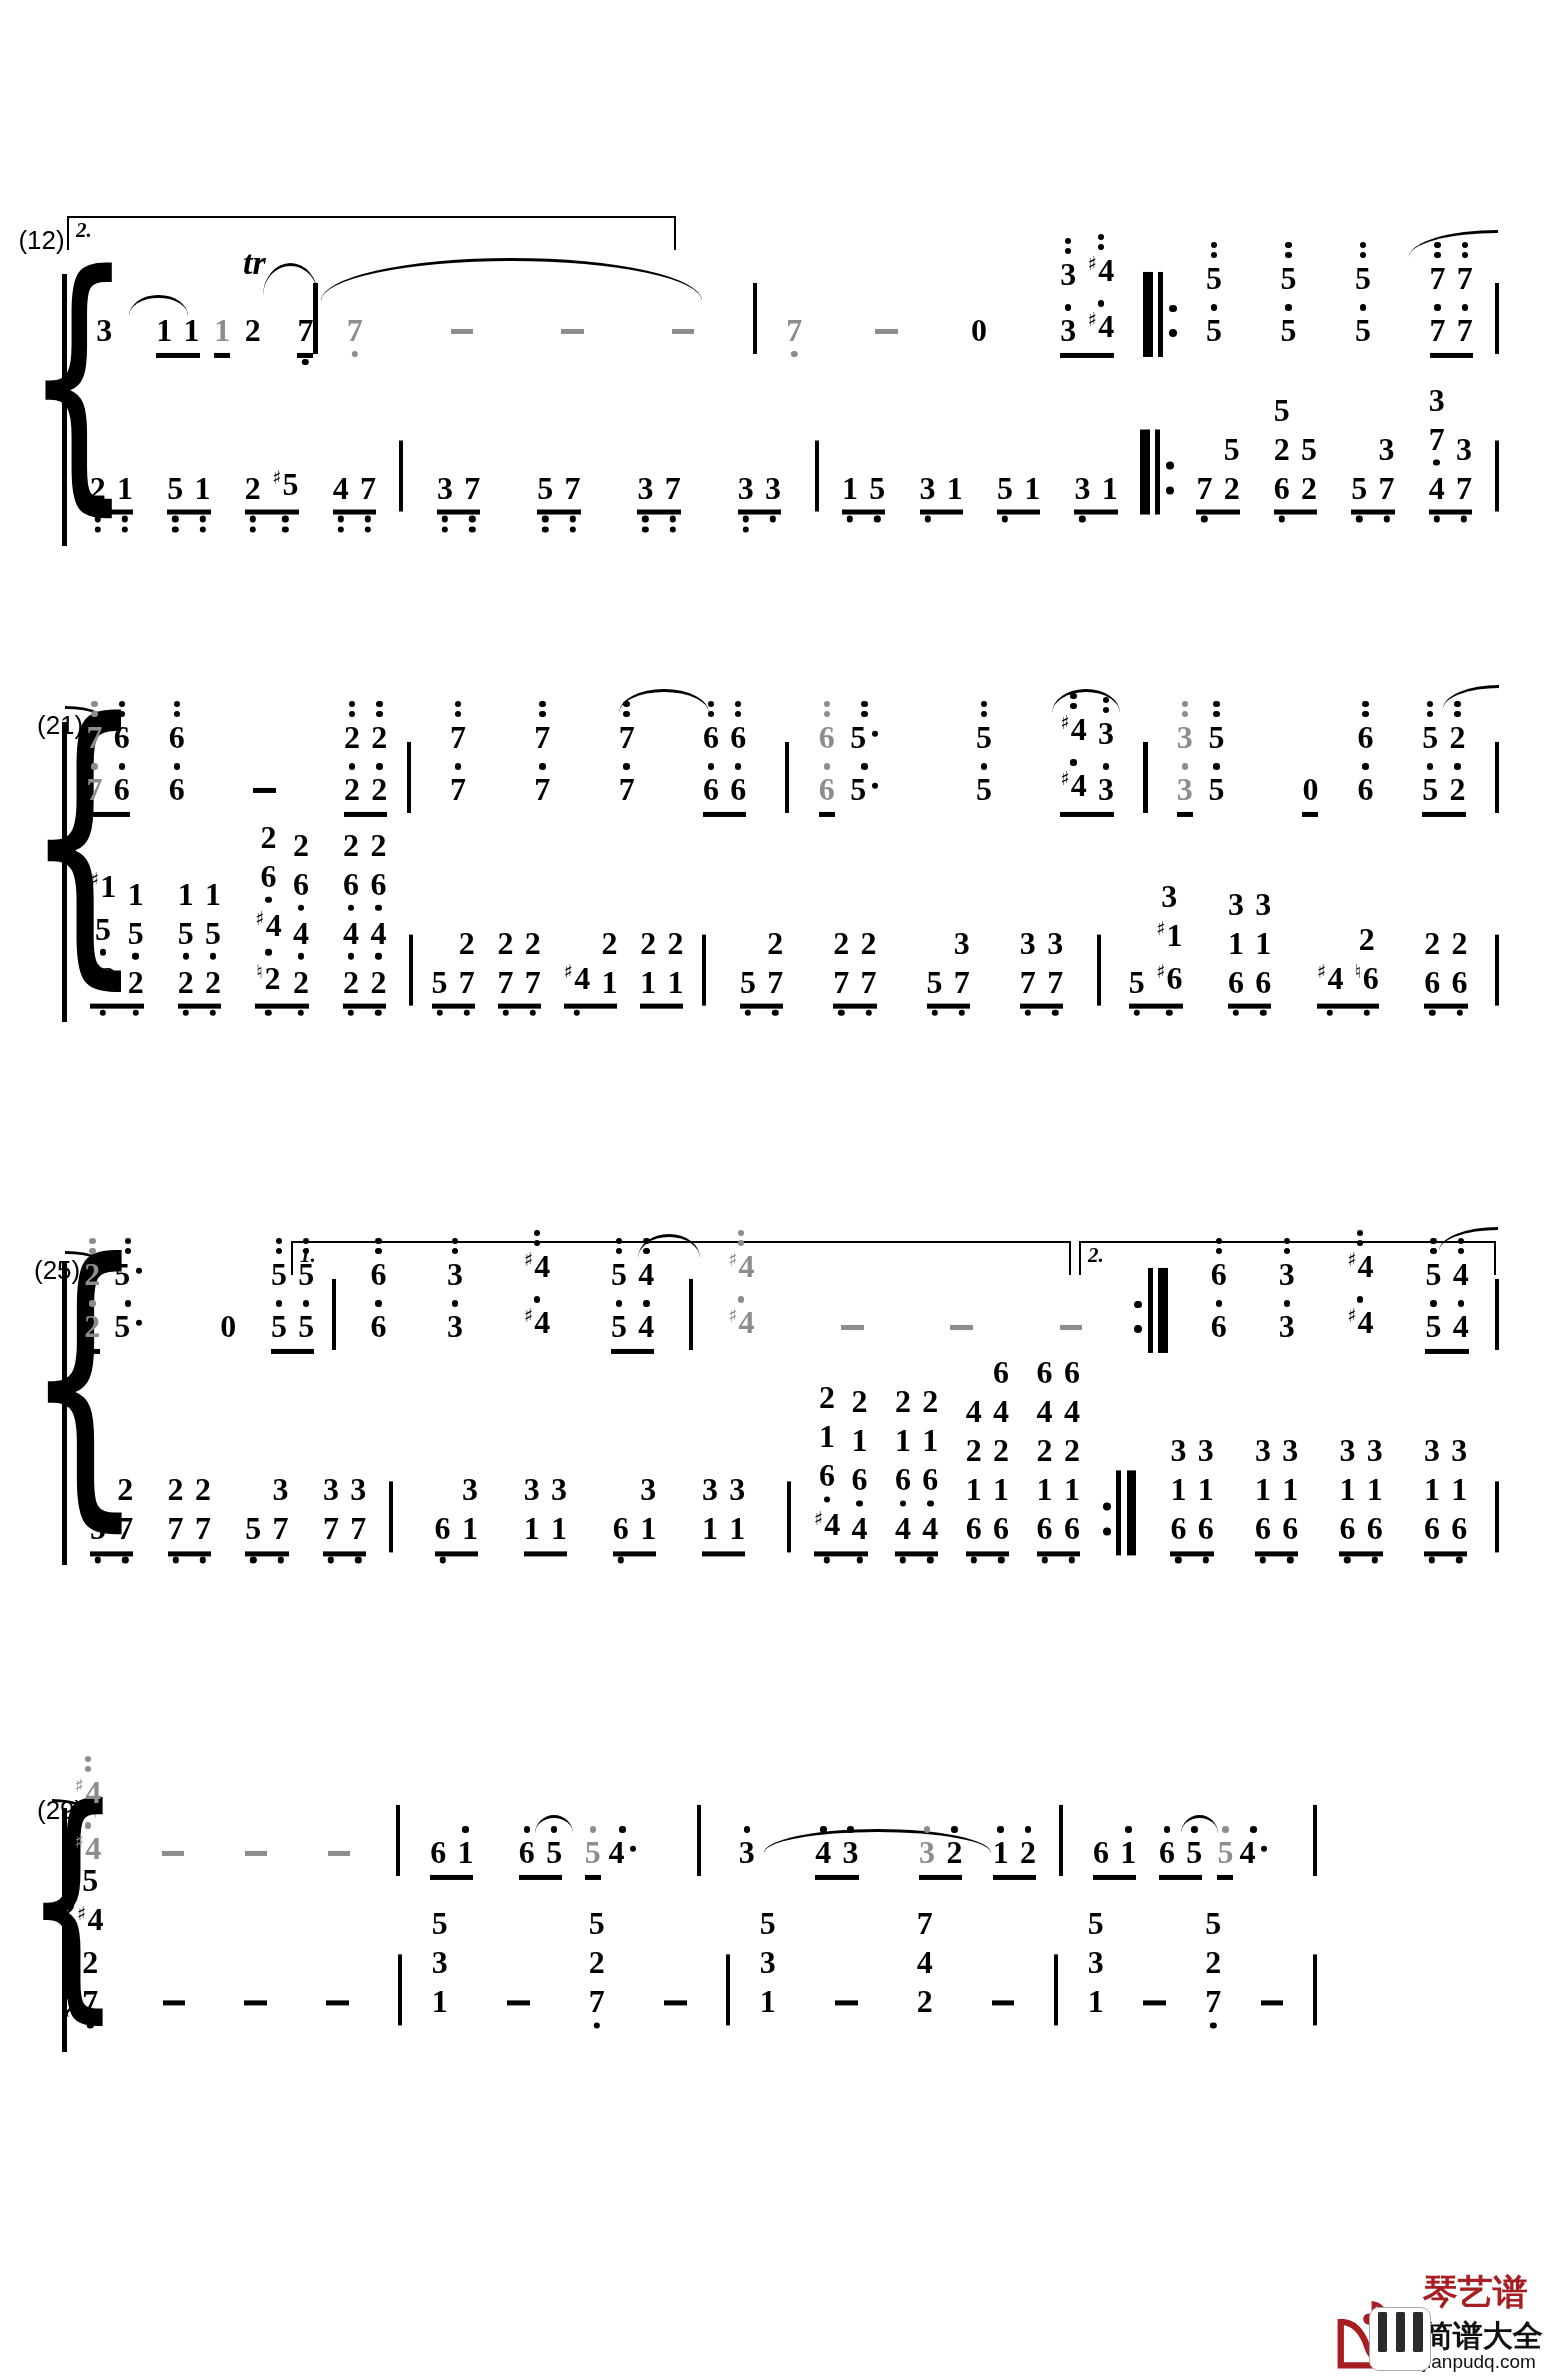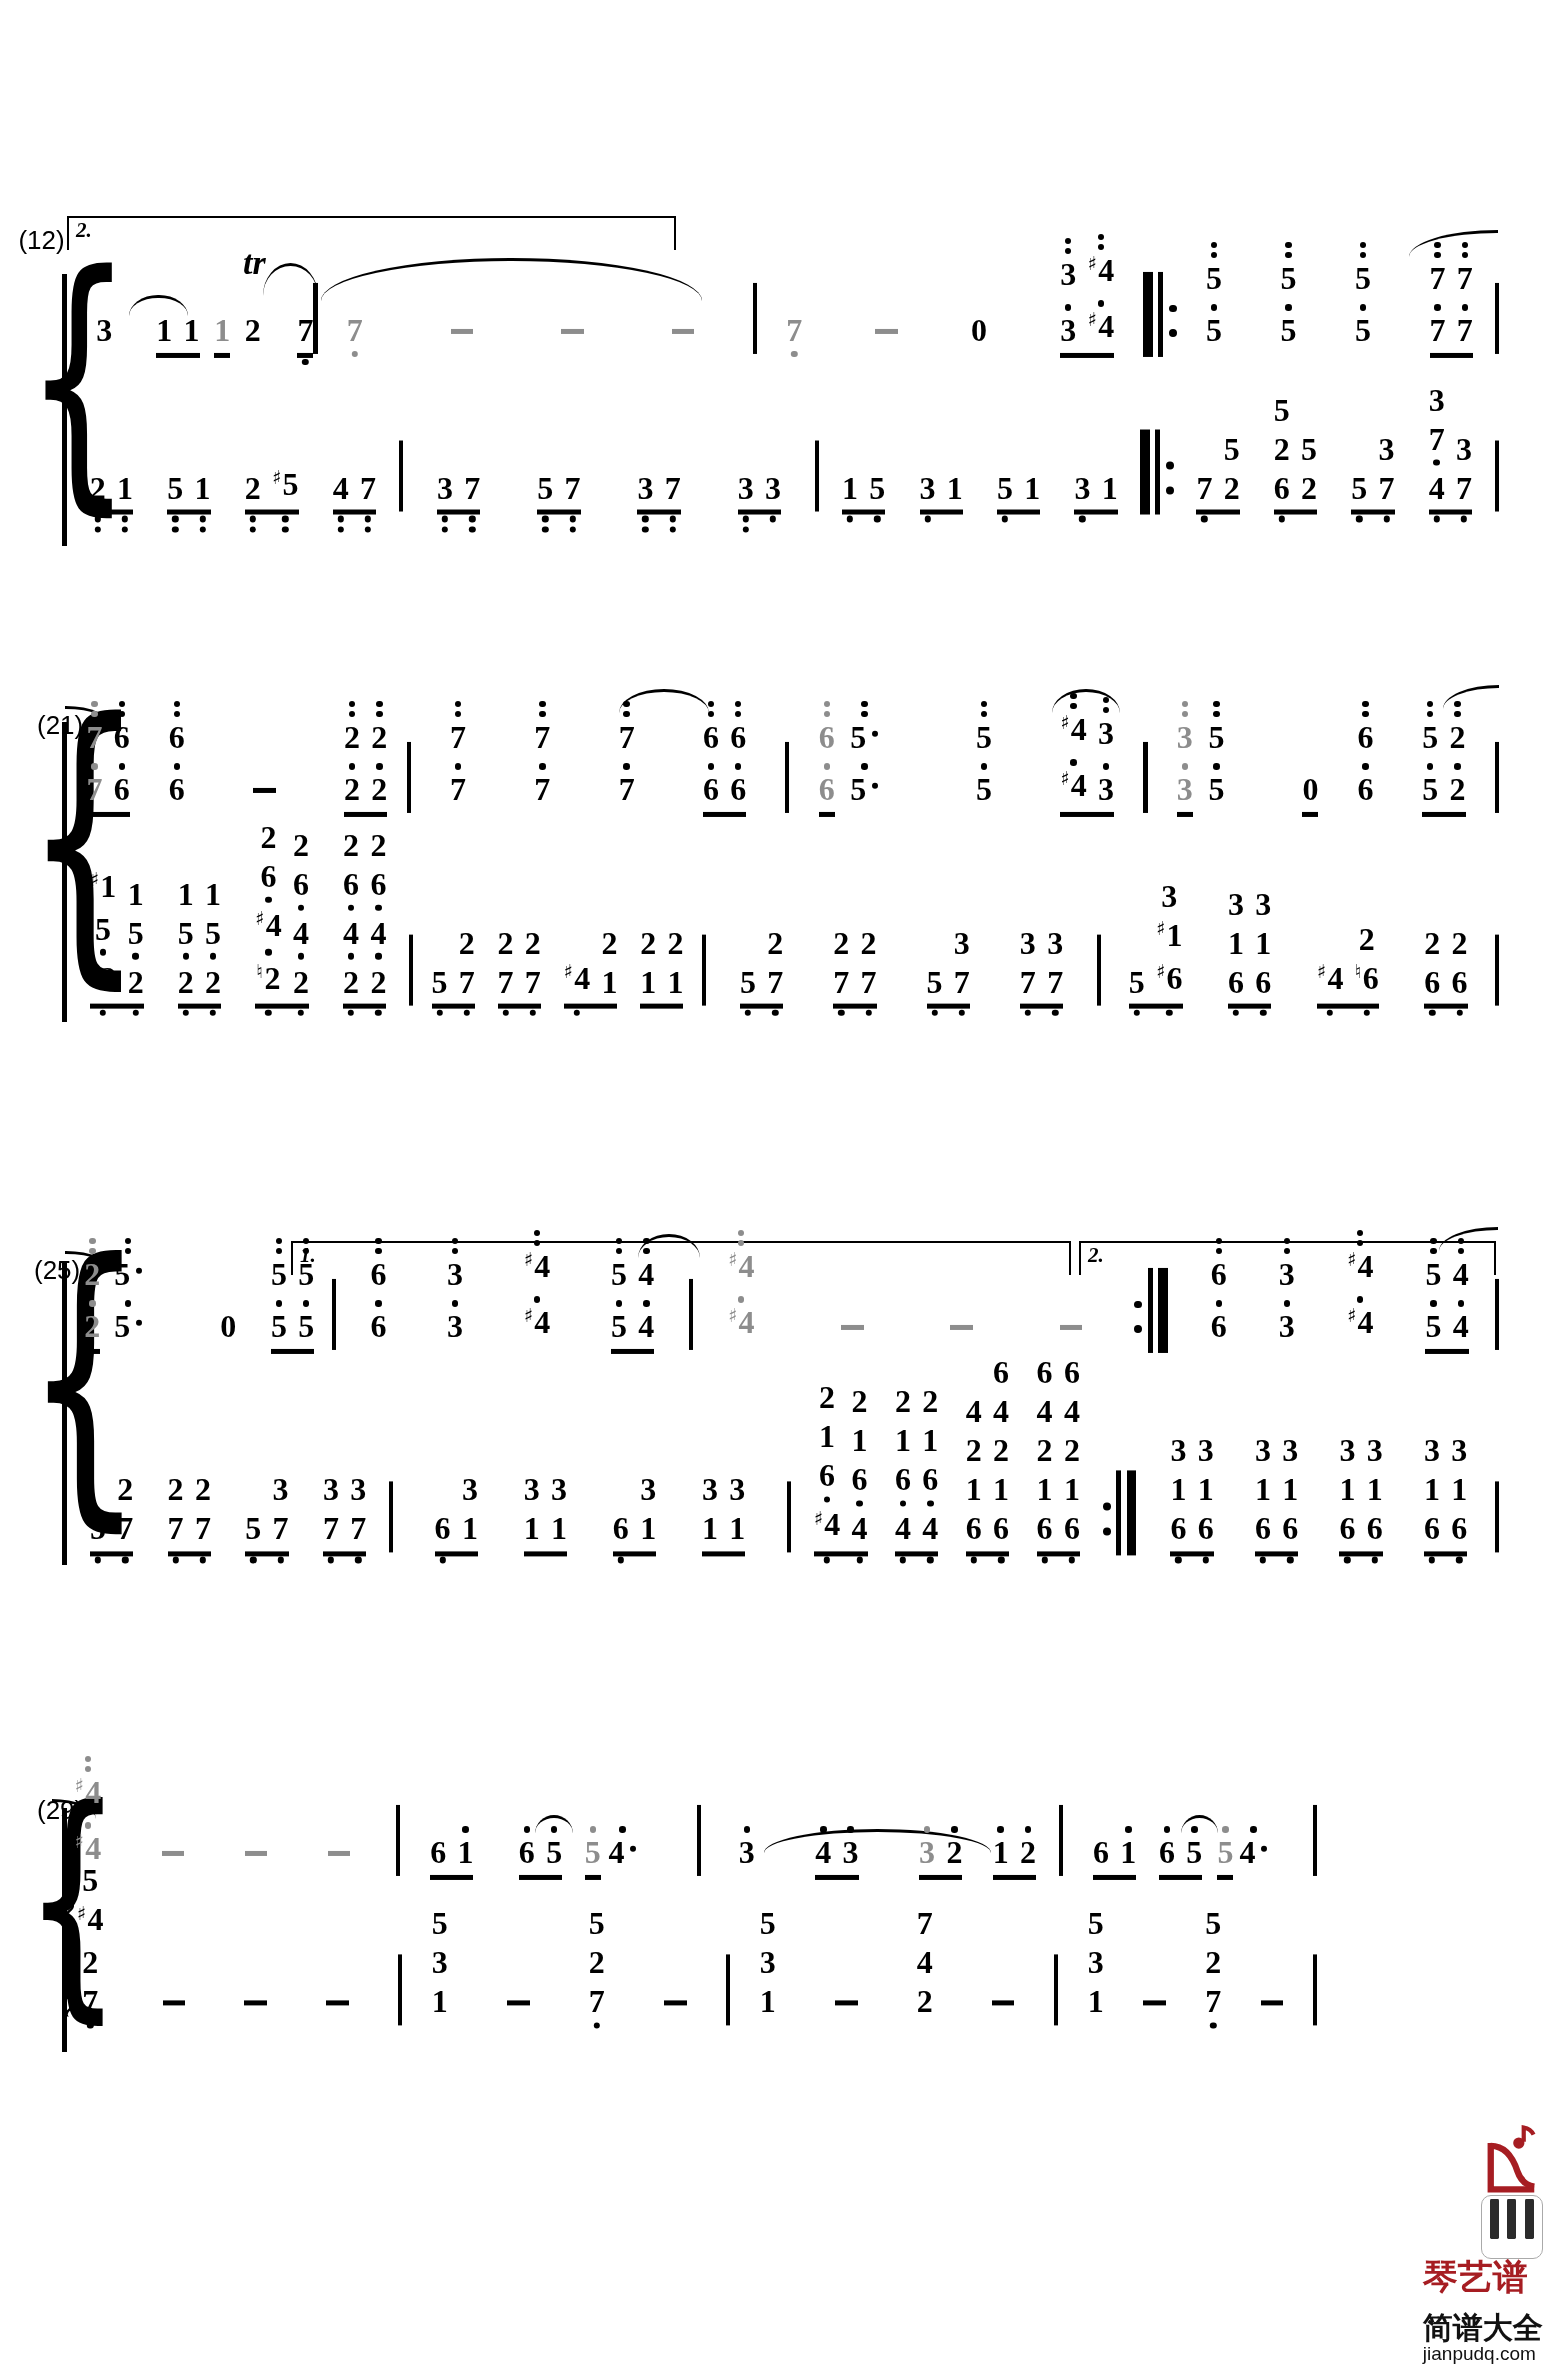--- a/index.html
+++ b/index.html
@@ -36,26 +36,26 @@
   .tr{position:absolute;font-style:italic;font-weight:bold;font-size:34px;}
   .volta{position:absolute;border-top:2.8px solid #000;border-left:2.8px solid #000;border-right:2.8px solid #000;height:34px;box-sizing:border-box;}
   .vlabel{font-weight:bold;font-style:italic;font-size:21px;margin:0 0 0 7px;display:inline-block;}
   .arc{position:absolute;border-top:3.5px solid #000;border-radius:55% 55% 0 0 / 110% 110% 0 0;}
   .arc.half-out{border-radius:100% 0 0 0 / 100% 0 0 0;}
   .arc.half-in{border-radius:0 100% 0 0 / 0 100% 0 0;}
   .brace{position:absolute;font-family:"DejaVu Sans",sans-serif;transform-origin:left top;color:#000;}
   .sysline{position:absolute;width:5px;background:#000;}
   .arp{position:absolute;right:100%;margin-right:1.4px;bottom:0;}
   
-  .wm{position:absolute;right:4.2px;bottom:14px;display:flex;align-items:flex-end;flex-direction:column;}
+  .wm{position:absolute;right:4.2px;bottom:6px;display:flex;align-items:flex-end;}
   .keys{width:62px;height:64px;background:#fff;border:1.4px solid #aaa;border-radius:10px;display:flex;justify-content:center;gap:8.5px;padding-top:3.5px;box-sizing:border-box;margin-left:-24px;z-index:2;}
   .key{width:9.2px;height:40px;background:#2b2b2b;border-radius:1.4px;}
   .wmtext{display:flex;flex-direction:column;align-items:flex-start;margin-left:-8.5px;line-height:1;}
   .wm-cn1{color:#a61d22;font-weight:bold;font-size:35px;font-family:"Liberation Sans",sans-serif;}
-  .wm-cn2{color:#111;font-weight:bold;font-size:30px;font-family:"Liberation Sans",sans-serif;margin-top:19px;}
+  .wm-cn2{color:#111;font-weight:bold;font-size:30px;font-family:"Liberation Sans",sans-serif;margin-top:12px;}
   .wm-dom{color:#111;font-size:19px;font-family:"Liberation Sans",sans-serif;margin-top:1.4px;}
 </style>
 </head>
 <body>
 
 <div id="page">
   <div id="score">
       <div class="syslabel" style="left: 18.4px; top: 225px;">(12)</div>
       <div class="brace" style="left: 24px; top: 274px; font-size: 277px; line-height: 277px; transform: scaleX(0.62) translateY(-35px);">{</div>
       <div class="sysline" style="left: 62px; top: 274px; height: 272px;"></div>

